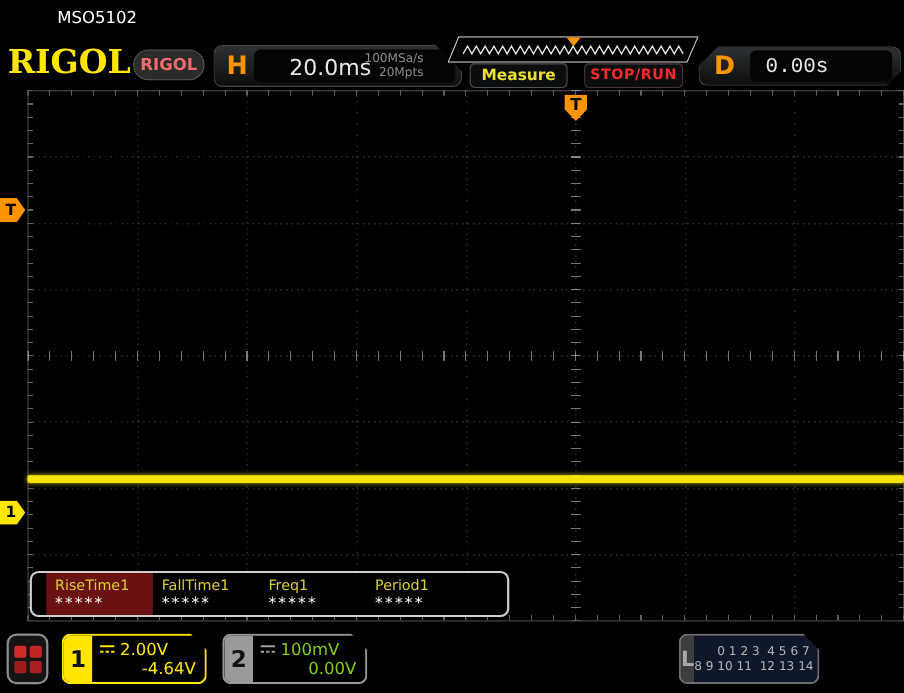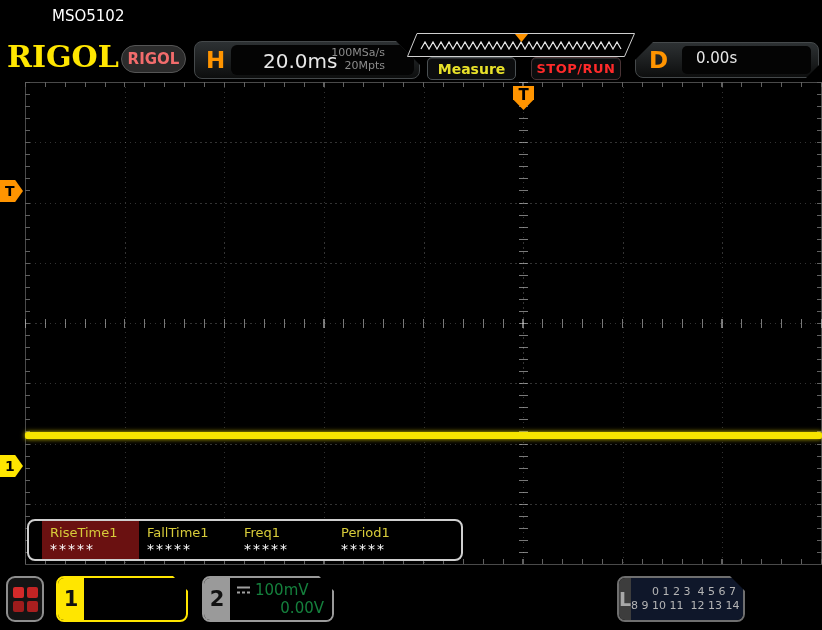--- a/index.html
+++ b/index.html
@@ -30,21 +30,21 @@
   .btn{position:absolute;top:27px;height:23px;background:#0c0d0e;border:1px solid #4b5154;border-radius:5px;
         display:flex;align-items:center;justify-content:center;font-weight:bold;
         box-shadow:inset 0 1px 0 rgba(255,255,255,.12);}
   .btn.measure{left:427px;width:89px;color:#e8e12a;font-size:14px;}
   .btn.stoprun{left:531px;width:90px;color:#ff2a2a;font-size:13px;border-color:#4a3335;letter-spacing:.5px;}
   .dbox{position:absolute;left:635px;top:12px;width:184px;height:36px;
         background:linear-gradient(180deg,#2d3133,#0d0e0e);border:1px solid #45494b;border-radius:8px;
         clip-path:polygon(18px 0,100% 0,100% calc(100% - 13px),calc(100% - 13px) 100%,0 100%,0 18px);}
   .dbox .inset{position:absolute;left:46px;top:3px;right:7px;bottom:3px;background:#040404;border-radius:5px;}
   .dletter{position:absolute;left:13px;top:4px;font-size:23px;font-weight:bold;color:#ff9400;}
-  .dvalue{position:absolute;left:60px;top:6px;font-size:15px;color:#e8e8e8;}
+  .dvalue{position:absolute;left:60px;top:6px;font-size:19px;color:#e8e8e8;font-family:Liberation Mono, monospace;}
 
   
   #grat{position:absolute;left:0;top:80px;width:822px;height:486px;}
   .gl{position:absolute;}
   .gl.h{left:25px;width:797px;height:1px;
         background:repeating-linear-gradient(to right,rgba(255,255,255,.20) 0 1.5px,transparent 1.5px 5px);}
   .gl.v{top:2px;height:482px;width:1px;
         background:repeating-linear-gradient(to bottom,rgba(255,255,255,.20) 0 1.5px,transparent 1.5px 5px);}
   .gl.ctr{filter:brightness(1.9);}
   .edge{position:absolute;background:#4a4a4a;}
@@ -91,21 +91,21 @@
   .sq.c{background:#9e1c1c;} .sq.d{background:#a81f1f;}
   .chblock{position:absolute;top:6px;width:132px;height:46px;border-radius:8px;display:flex;overflow:hidden;
         clip-path:polygon(0 0,calc(100% - 15px) 0,100% 15px,100% 100%,0 100%);}
   .ch1{left:56px;border:2px solid #ffe600;}
   .ch2{left:202px;border:2px solid #9a9a9a;}
   .chtab{width:26px;display:flex;align-items:center;justify-content:center;font-weight:bold;font-size:21px;color:#111;}
   .ch1 .chtab{background:#ffe600;}
   .ch2 .chtab{background:#9a9a9a;}
   .chbody{flex:1;background:#000;padding:3px 8px 0 6px;font-size:15px;}
   .ch1 .chbody{color:#ffe600;}
-  .ch2 .chbody{color:#15803d;}
+  .ch2 .chbody{color:#84cc16;}
   .chrow1{display:flex;align-items:center;gap:4px;}
   .chrow2{text-align:right;}
   .logicblock{position:absolute;left:617px;top:6px;width:128px;height:46px;border:2px solid #6f6f6f;
         border-radius:8px;display:flex;overflow:hidden;
         clip-path:polygon(0 0,calc(100% - 15px) 0,100% 15px,100% 100%,0 100%);}
   .logictab{width:28px;background:#3d3d3d;display:flex;align-items:center;justify-content:center;
         font-weight:bold;font-size:19px;color:#a8a8a8;}
   .logicbody{flex:1;background:#0f172a;color:#b5b5b5;font-size:11px;line-height:14px;
         display:flex;flex-direction:column;justify-content:center;align-items:center;white-space:pre;}
 </style>
@@ -212,20 +212,30 @@
   <div id="bottombar">
     <div class="winbtn">
       <div class="sq a"></div>
       <div class="sq b"></div>
       <div class="sq c"></div>
       <div class="sq d"></div>
     </div>
 
     <div class="chblock ch1">
       <div class="chtab">1</div>
+      <div class="chbody">
+        <div class="chrow1">
+          <svg width="15" height="10">
+            <line x1="1" y1="2.5" x2="14" y2="2.5" stroke="#ffe600" stroke-width="2"></line>
+            <line x1="1" y1="7.5" x2="14" y2="7.5" stroke="#ffe600" stroke-width="2" stroke-dasharray="3 2"></line>
+          </svg>
+          <span>2.00V</span>
+        </div>
+        <div class="chrow2">-4.64V</div>
+      </div>
     </div>
 
     <div class="chblock ch2">
       <div class="chtab">2</div>
       <div class="chbody">
         <div class="chrow1">
           <svg width="15" height="10">
             <line x1="1" y1="2.5" x2="14" y2="2.5" stroke="#a0a0a0" stroke-width="2"></line>
             <line x1="1" y1="7.5" x2="14" y2="7.5" stroke="#a0a0a0" stroke-width="2" stroke-dasharray="3 2"></line>
           </svg>

